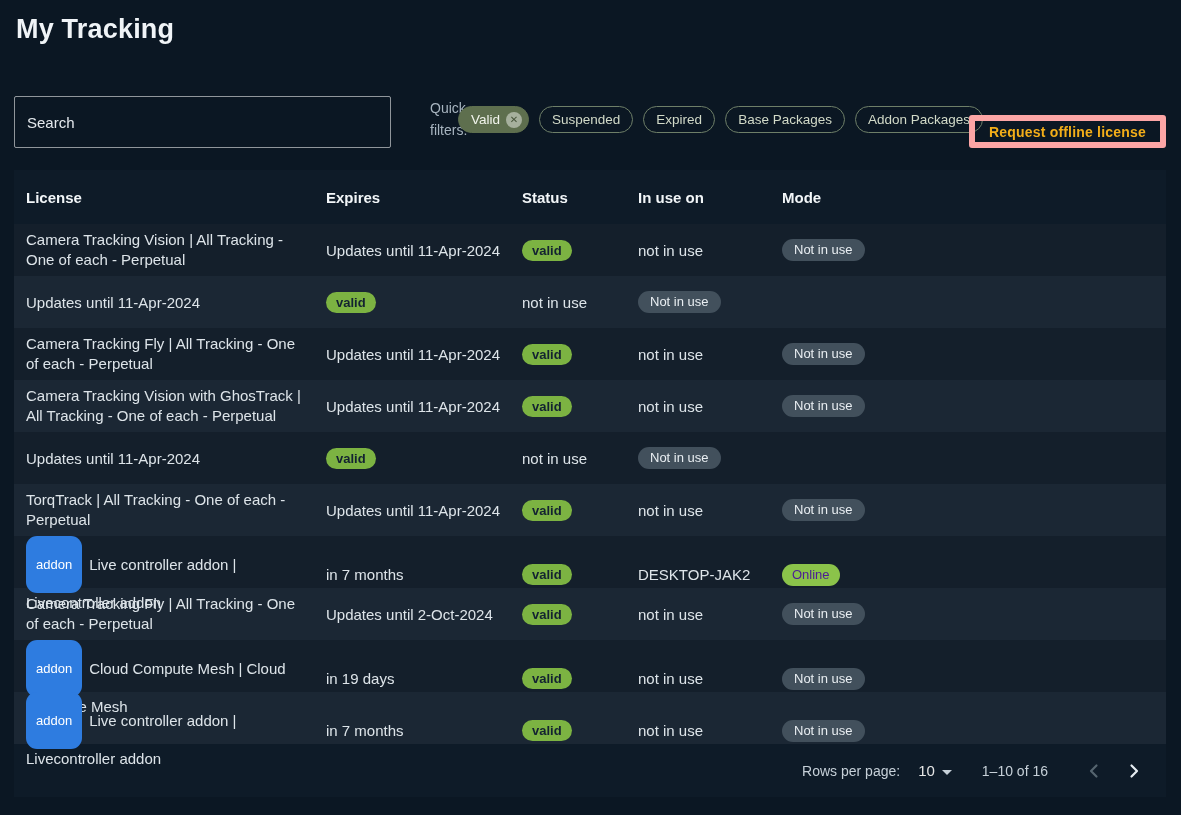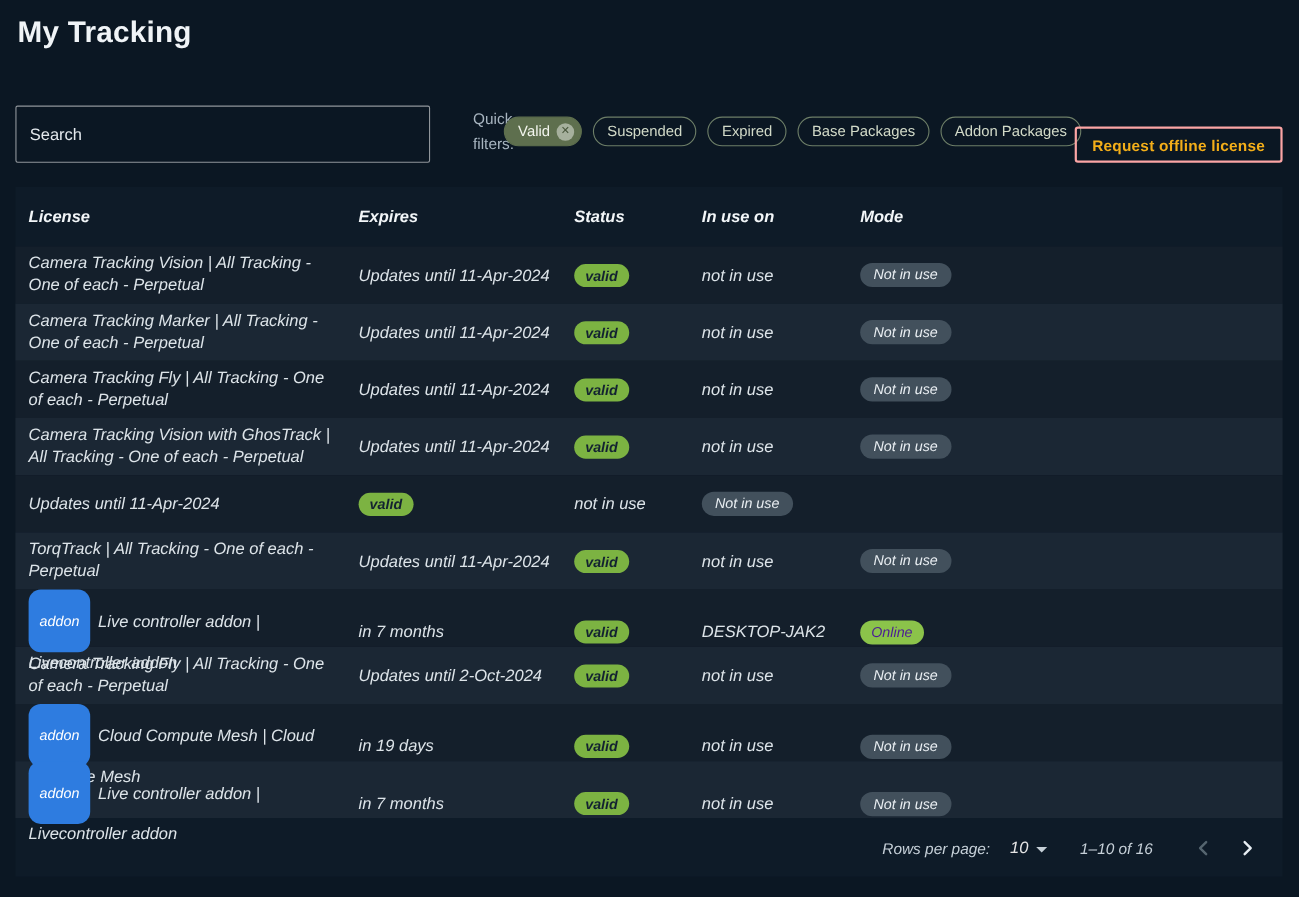--- a/index.html
+++ b/index.html
@@ -78,35 +78,34 @@
     color: #46543a;
     font-size: 10px;
     line-height: 1;
   }
   .offline-btn {
     position: absolute;
     right: 15px; top: 115px;
     height: 33px;
     padding: 0 14px;
     background: transparent;
-    border: 2px solid #fca5a5;
+    border: 6px solid #fca5a5;
     border-radius: 3px;
     color: #f3ae19;
     font-size: 14px;
     font-weight: 700;
     font-family: inherit;
     letter-spacing: 0.2px;
     cursor: pointer;
   }
   
   .table {
     position: absolute;
     left: 14px; top: 170px;
     width: 1152px;
-    font-style: italic;
   }
   .thead, .trow {
     display: grid;
     grid-template-columns: 300px 196px 116px 144px 1fr;
     align-items: center;
   }
   .thead {
     height: 54px;
     background: #0e1b28;
     font-size: 15px;
@@ -238,21 +237,20 @@
 
     <div class="tbody">
         <div class="trow odd">
     <div class="cell cell-license"><span>Camera Tracking Vision | All Tracking - One of each - Perpetual</span></div>
     <div class="cell">Updates until 11-Apr-2024</div>
     <div class="cell"><span class="status-chip">valid</span></div>
     <div class="cell">not in use</div>
     <div class="cell"><span class="mode-chip">Not in use</span></div>
   </div>
         <div class="trow even">
-    <div class="cell cell-license"><span>Camera Tracking Marker | All Tracking - One of each - Perpetual</span></div>
     <div class="cell">Updates until 11-Apr-2024</div>
     <div class="cell"><span class="status-chip">valid</span></div>
     <div class="cell">not in use</div>
     <div class="cell"><span class="mode-chip">Not in use</span></div>
   </div>
         <div class="trow odd">
     <div class="cell cell-license"><span>Camera Tracking Fly | All Tracking - One of each - Perpetual</span></div>
     <div class="cell">Updates until 11-Apr-2024</div>
     <div class="cell"><span class="status-chip">valid</span></div>
     <div class="cell">not in use</div>

